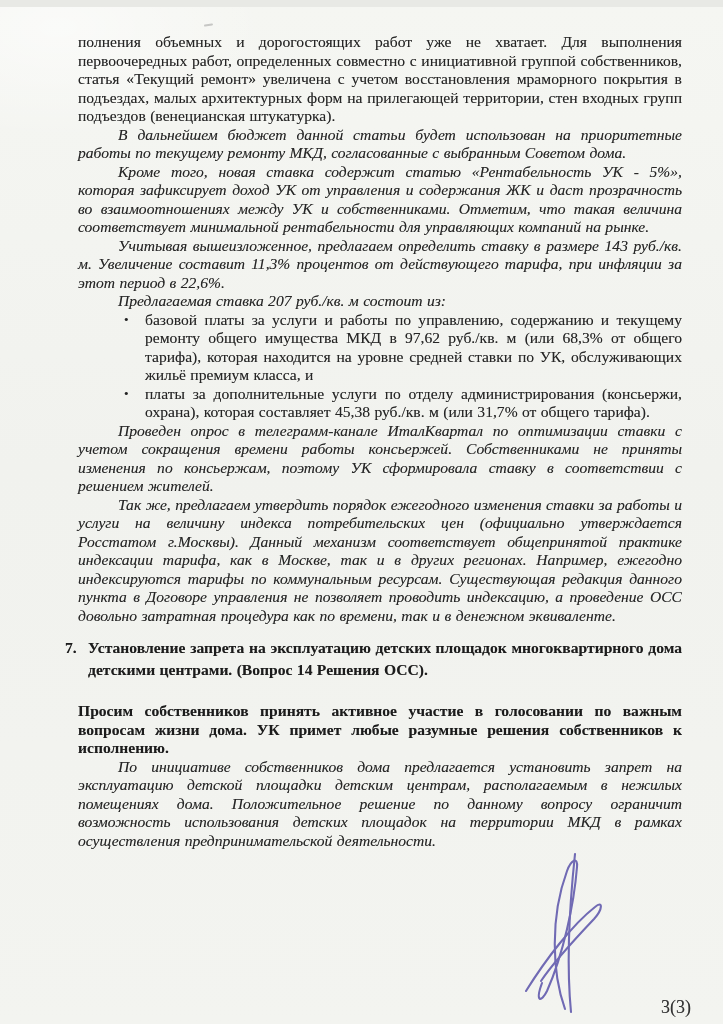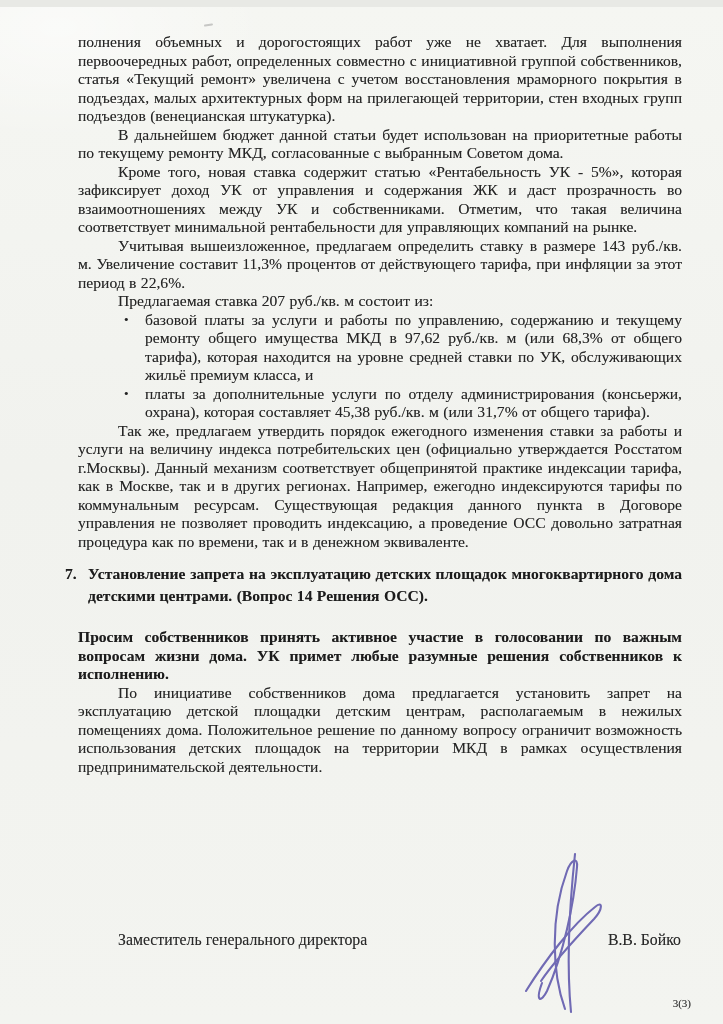--- a/index.html
+++ b/index.html
@@ -17,36 +17,36 @@
     text-shadow:0 0 .35px rgba(55,55,55,.45);
   }
   .body{
     position:absolute;left:78px;top:26px;width:604px;
     font-size:15.6px;line-height:18.5px;
     text-align:justify;
     hyphens:auto;-webkit-hyphens:auto;
     word-spacing:.5px;
   }
   .p{margin:0;}
-  .ind{text-indent:40px;}
+  .ind{text-indent:40px;font-style:italic;}
   .bullets{margin:0;}
   .bullet{display:flex;}
   .marker{flex:0 0 67px;box-sizing:border-box;padding-left:46px;font-size:13px;line-height:18.5px;color:#222;}
   .btext{flex:1;margin:0;text-align:justify;}
   .heading{display:flex;margin:12px 0 0 -13px;font-weight:bold;color:#1c1c1c;line-height:21.5px;}
   .hnum{flex:0 0 23px;}
   .htitle{flex:1;text-align:justify;}
   .heading + .ind{margin-top:1px;}
   .closing{font-weight:bold;color:#1c1c1c;margin-top:22px;word-spacing:2px;}
   .sigrow{
     position:absolute;left:118px;right:42px;top:924px;
     display:flex;justify-content:space-between;
     font-size:15.8px;color:#2a2a2a;
   }
-  .pageno{position:absolute;right:32px;top:990px;font-size:11px;color:#333;}
+  .pageno{position:absolute;right:32px;top:990px;font-size:18px;color:#333;}
   .ink{position:absolute;left:506px;top:842px;width:102px;height:166px;pointer-events:none;}
   .smudge{
     position:absolute;left:204px;top:17px;width:9px;height:2px;
     background:rgba(110,110,110,.35);transform:rotate(-8deg);border-radius:2px;
   }
 </style>
 </head>
 <body>
 
 <div class="page">
@@ -64,36 +64,33 @@
       <div class="bullet">
         <span class="marker">•</span>
         <p class="btext">базовой платы за услуги и работы по управлению, содержанию и текущему ремонту общего имущества МКД в 97,62 руб./кв. м (или 68,3% от общего тарифа), которая находится на уровне средней ставки по УК, обслуживающих жильё премиум класса, и</p>
       </div>
       <div class="bullet">
         <span class="marker">•</span>
         <p class="btext">платы за дополнительные услуги по отделу администрирования (консьержи, охрана), которая составляет 45,38 руб./кв. м (или 31,7% от общего тарифа).</p>
       </div>
     </div>
 
+    <p class="p ind">Проведен опрос в телеграмм-канале ИталКвартал по оптимизации ставки с учетом сокращения времени работы консьержей. Собственниками не приняты изменения по консьержам, поэтому УК сформировала ставку в соответствии с решением жителей.</p>
     <p class="p ind">Так же, предлагаем утвердить порядок ежегодного изменения ставки за работы и услуги на величину индекса потребительских цен (официально утверждается Росстатом г.Москвы). Данный механизм соответствует общепринятой практике индексации тарифа, как в Москве, так и в других регионах. Например, ежегодно индексируются тарифы по коммунальным ресурсам. Существующая редакция данного пункта в Договоре управления не позволяет проводить индексацию, а проведение ОСС довольно затратная процедура как по времени, так и в денежном эквиваленте.</p>
 
     <div class="heading">
       <span class="hnum">7.</span>
       <span class="htitle">Установление запрета на эксплуатацию детских площадок многоквартирного дома детскими центрами. (Вопрос 14 Решения ОСС).</span>
     </div>
 
     <p class="p closing">Просим собственников принять активное участие в голосовании по важным вопросам жизни дома. УК примет любые разумные решения собственников к исполнению.</p>
 
     <p class="p ind">По инициативе собственников дома предлагается установить запрет на эксплуатацию детской площадки детским центрам, располагаемым в нежилых помещениях дома. Положительное решение по данному вопросу ограничит возможность использования детских площадок на территории МКД в рамках осуществления предпринимательской деятельности.</p>
   </main>
 
-  <div class="sigrow">
-    <span>Заместитель генерального директора</span>
-    <span>В.В. Бойко</span>
-  </div>
 
   <svg class="ink" viewBox="0 0 102 166" xmlns="http://www.w3.org/2000/svg">
     <g fill="none" stroke="#5f58ac" stroke-width="2.1" stroke-linecap="round" opacity="0.88">
       <path d="M59,160 C46,124 44,68 61,22 C65,11 72,7 71,18 C68,56 57,106 41,142 C35,154 29,153 36,134"></path>
       <path d="M20,142 C40,110 66,76 89,58 C97,51 97,60 88,70 C69,90 47,114 35,132"></path>
       <path d="M69,5 C64,52 60,112 65,163"></path>
     </g>
   </svg>
 
   <div class="pageno">3(3)</div>

